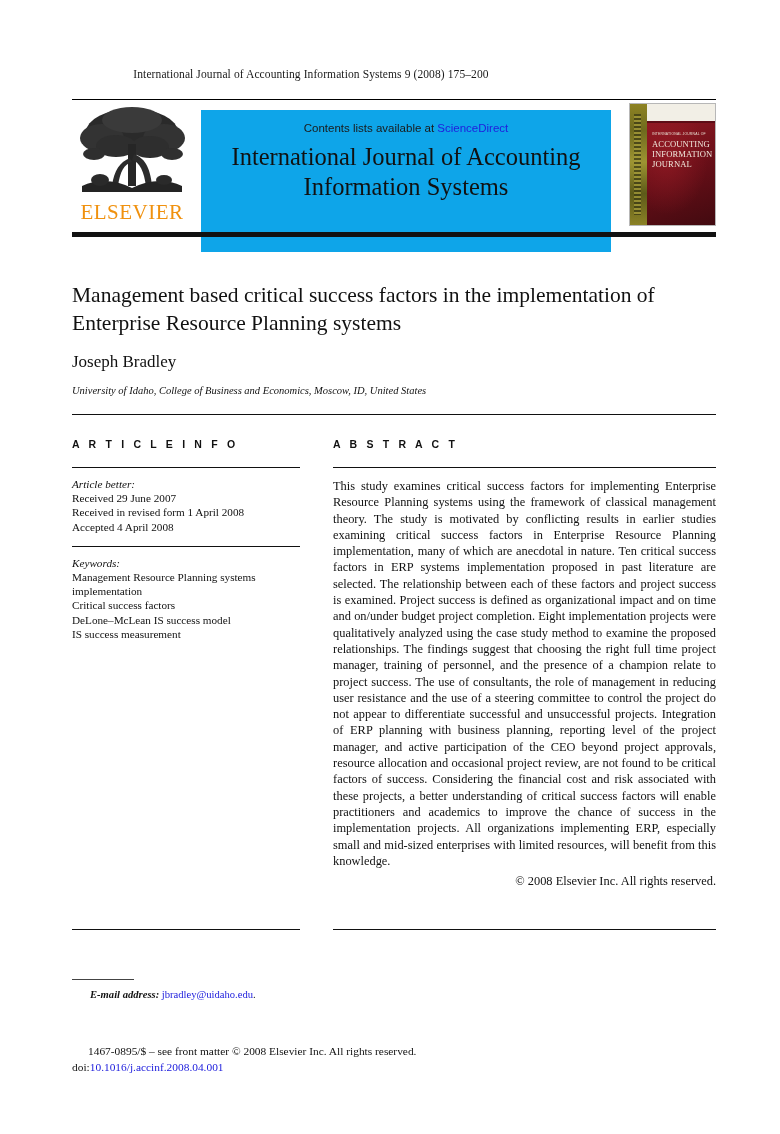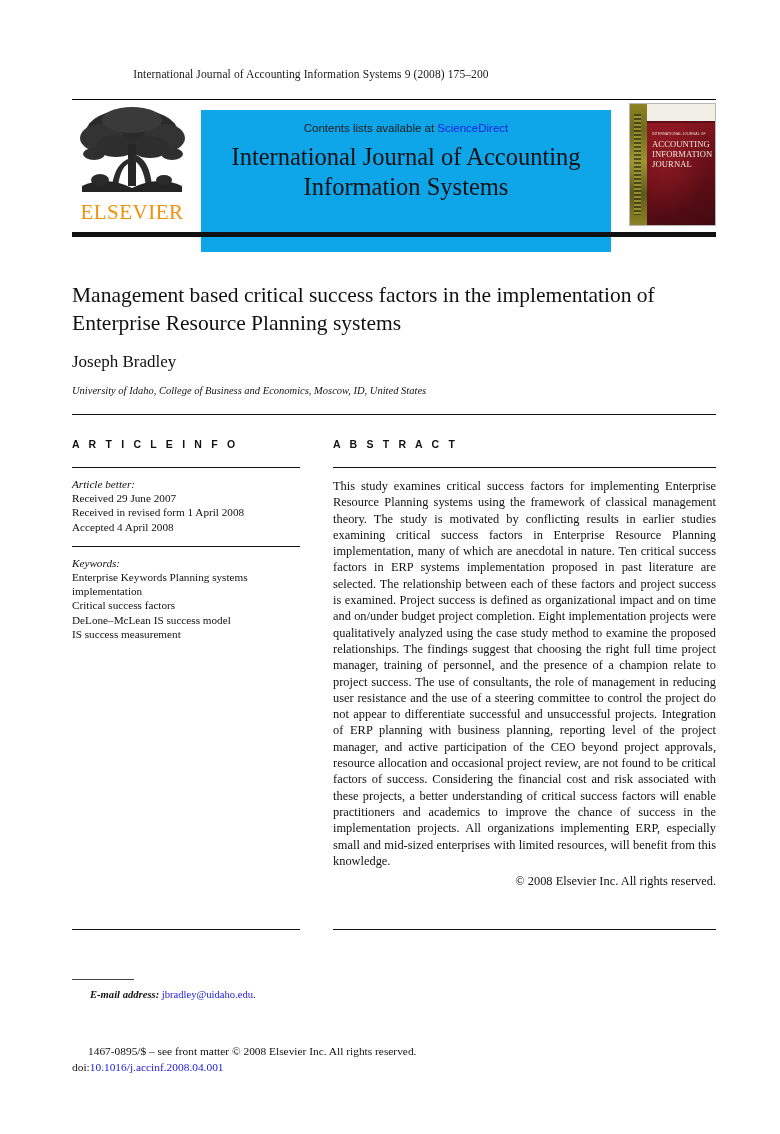--- a/index.html
+++ b/index.html
@@ -376,21 +376,21 @@
     <div class="sec-rule"></div>
     <div class="info-body">
       <div class="info-label">Article better:</div>
       <div>Received 29 June 2007</div>
       <div>Received in revised form 1 April 2008</div>
       <div>Accepted 4 April 2008</div>
     </div>
     <div class="info-sep"></div>
     <div class="info-body" style="margin-top:0">
       <div class="info-label">Keywords:</div>
-      <div>Enterprise Keywords Planning systems</div>
+      <div>Management Resource Planning systems</div>
       <div>implementation</div>
       <div>Critical success factors</div>
       <div>DeLone–McLean IS success model</div>
       <div>IS success measurement</div>
     </div>
   </div>
 
   <div class="col-abstract">
     <div class="sec-heading">A B S T R A C T</div>
     <div class="sec-rule"></div>

